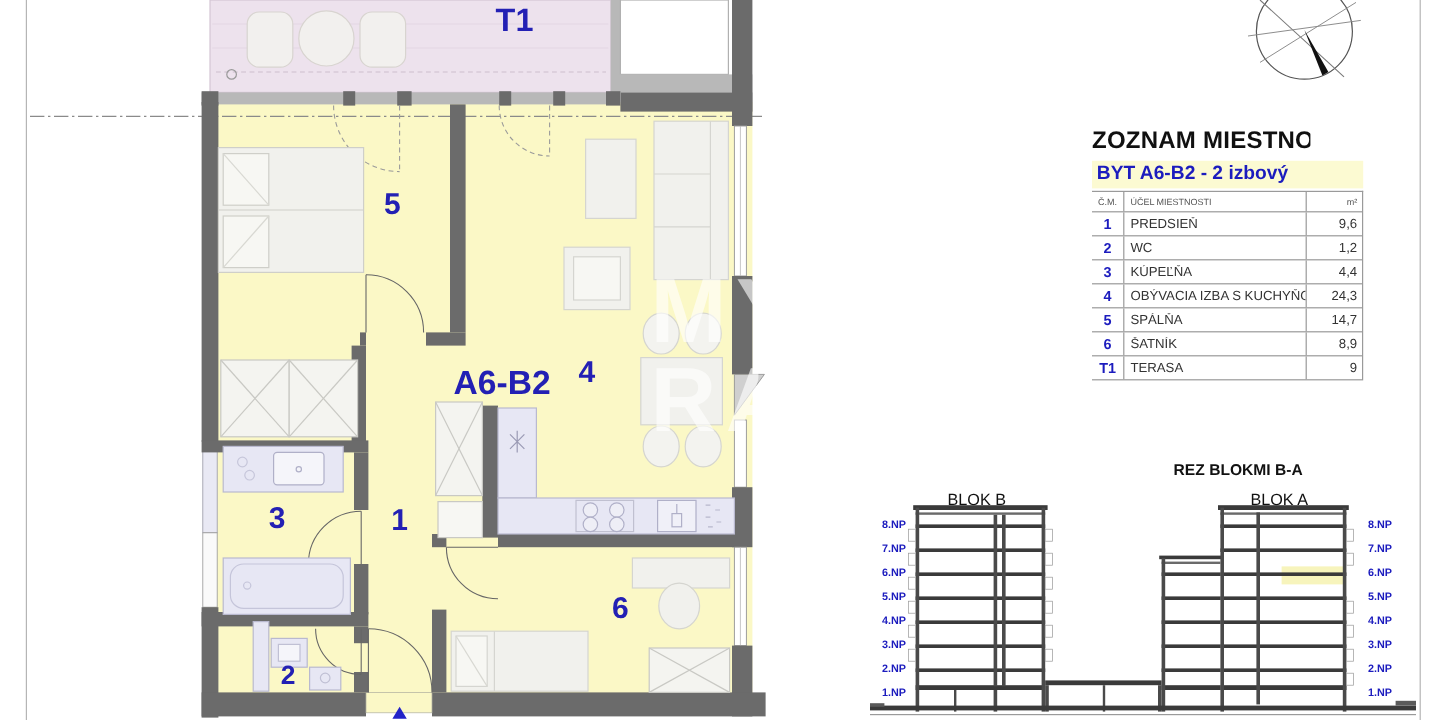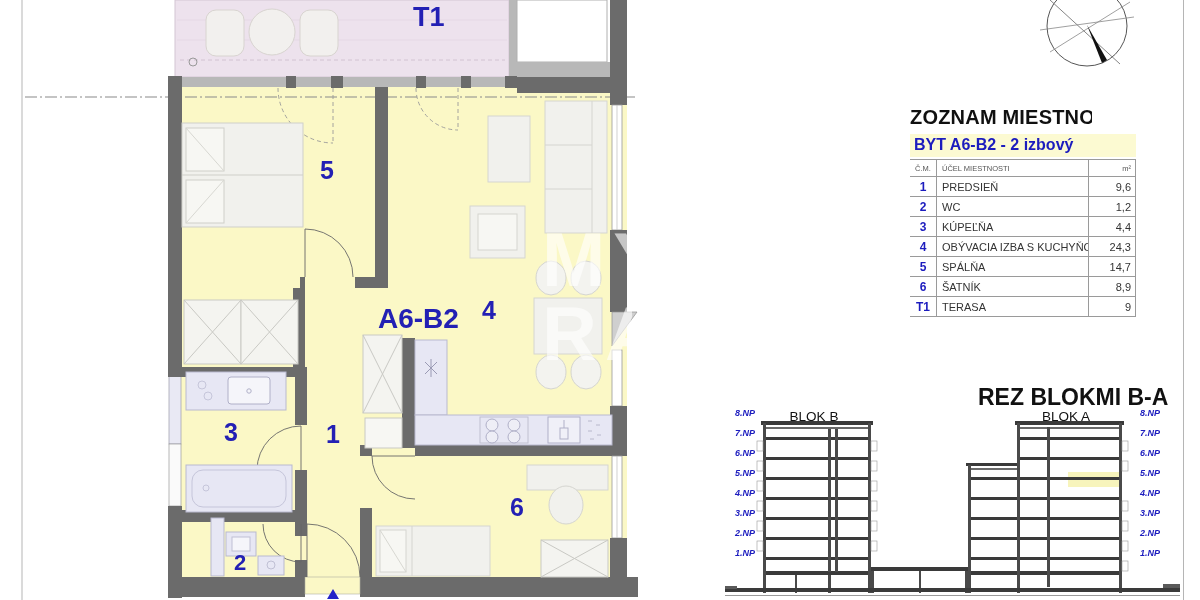--- a/index.html
+++ b/index.html
@@ -25,24 +25,24 @@
   .rt-head{height:16px;font-size:7.5px;color:#555;}
   .rt-row{height:19px;font-size:11px;color:#333;}
   .c1{width:26px;text-align:center;border-right:1px solid #9a9a9a;align-self:stretch;
       display:flex;align-items:center;justify-content:center;}
   .c2{flex:1;padding-left:5px;white-space:nowrap;overflow:hidden;}
   .c3{width:42px;text-align:right;padding-right:4px;border-left:1px solid #9a9a9a;align-self:stretch;
       display:flex;align-items:center;justify-content:flex-end;}
   .rt-row .c1{color:#1c1cbe;font-weight:bold;font-size:12px;}
   .rt-row.hl{background:#fbf8c6;}
   
-  #section-title{position:absolute;left:978px;top:384px;font-size:23px;font-weight:bold;color:#111;
+  #section-title{position:absolute;left:978px;top:384px;font-size:13px;font-weight:bold;color:#111;
                  white-space:nowrap;}
   .blok-label{position:absolute;width:112px;text-align:center;font-size:13.5px;font-weight:normal;color:#111;}
-  .np-col{position:absolute;top:408px;width:34px;font-style:italic;}
+  .np-col{position:absolute;top:432px;width:34px;}
   .np-col span{display:block;height:20px;font-size:9px;font-weight:bold;color:#1c1cbe;}
   #np-col-left{left:735px;text-align:left;}
   #np-col-right{left:1140px;text-align:left;}
 </style>
 </head>
 <body>
 
 <div id="page">
 
   <svg class="abs" style="left:0;top:0" width="700" height="600" viewBox="0 0 700 600">

